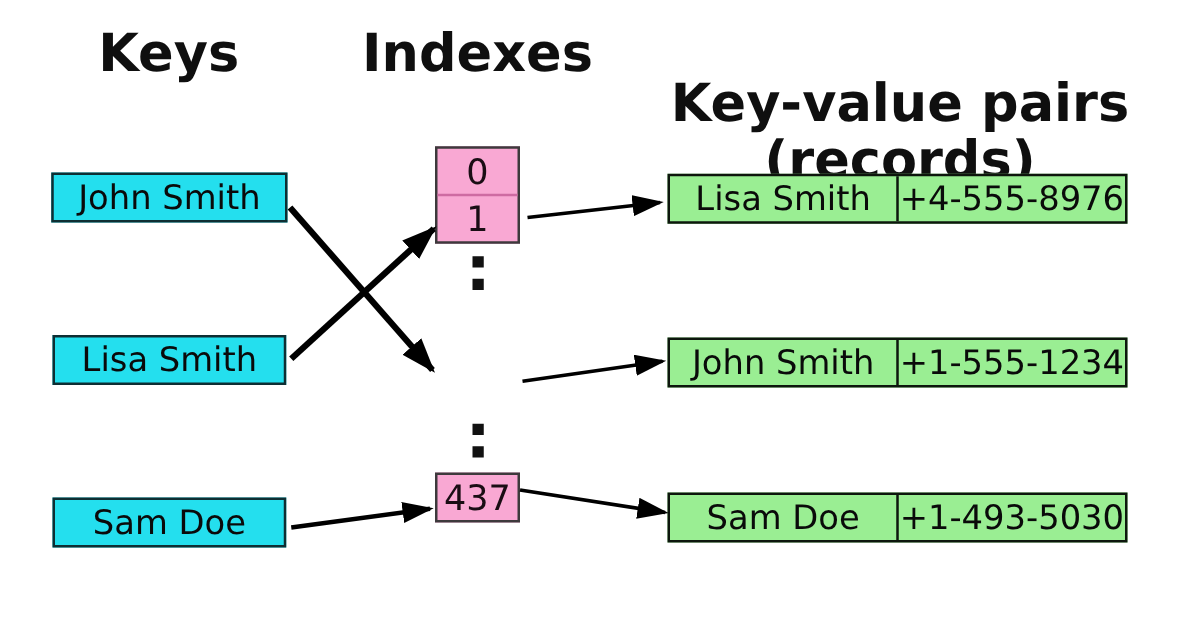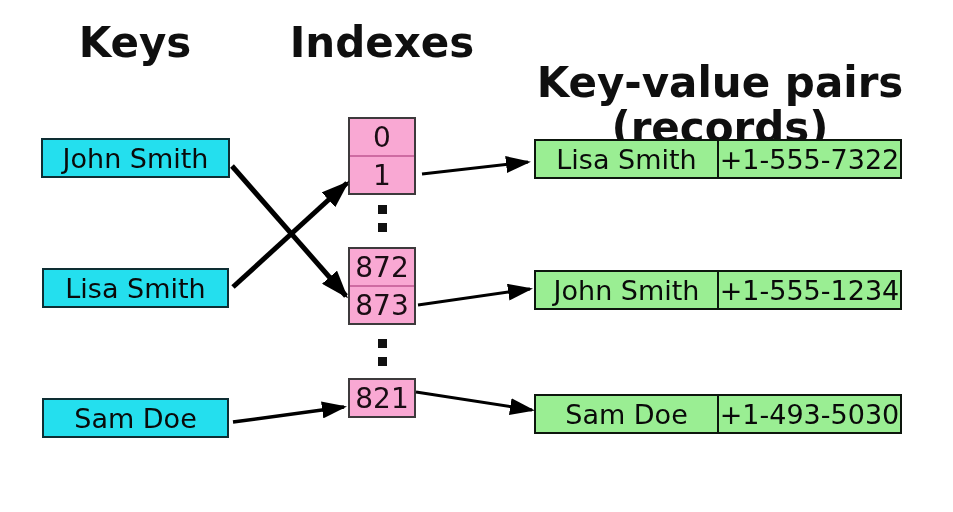--- a/index.html
+++ b/index.html
@@ -108,35 +108,31 @@
   </div>
 
   <div class="index-stack" id="stack-top">
     <div class="index-cell">0</div>
     <div class="index-cell">1</div>
   </div>
   <div class="vdots" id="dots-1">
     <div class="dot"></div>
     <div class="dot"></div>
   </div>
-  <div class="index-stack" id="stack-mid">
-    <div class="index-cell">872</div>
-    <div class="index-cell">873</div>
-  </div>
   <div class="vdots" id="dots-2">
     <div class="dot"></div>
     <div class="dot"></div>
   </div>
   <div class="index-stack" id="stack-bot">
-    <div class="index-cell">821</div>
+    <div class="index-cell">437</div>
   </div>
 
   <div class="record-row" id="record-0">
     <div class="record-name">Lisa Smith</div>
-    <div class="record-phone">+1-555-7322</div>
+    <div class="record-phone">+4-555-8976</div>
   </div>
   <div class="record-row" id="record-1">
     <div class="record-name">John Smith</div>
     <div class="record-phone">+1-555-1234</div>
   </div>
   <div class="record-row" id="record-2">
     <div class="record-name">Sam Doe</div>
     <div class="record-phone">+1-493-5030</div>
   </div>
 

